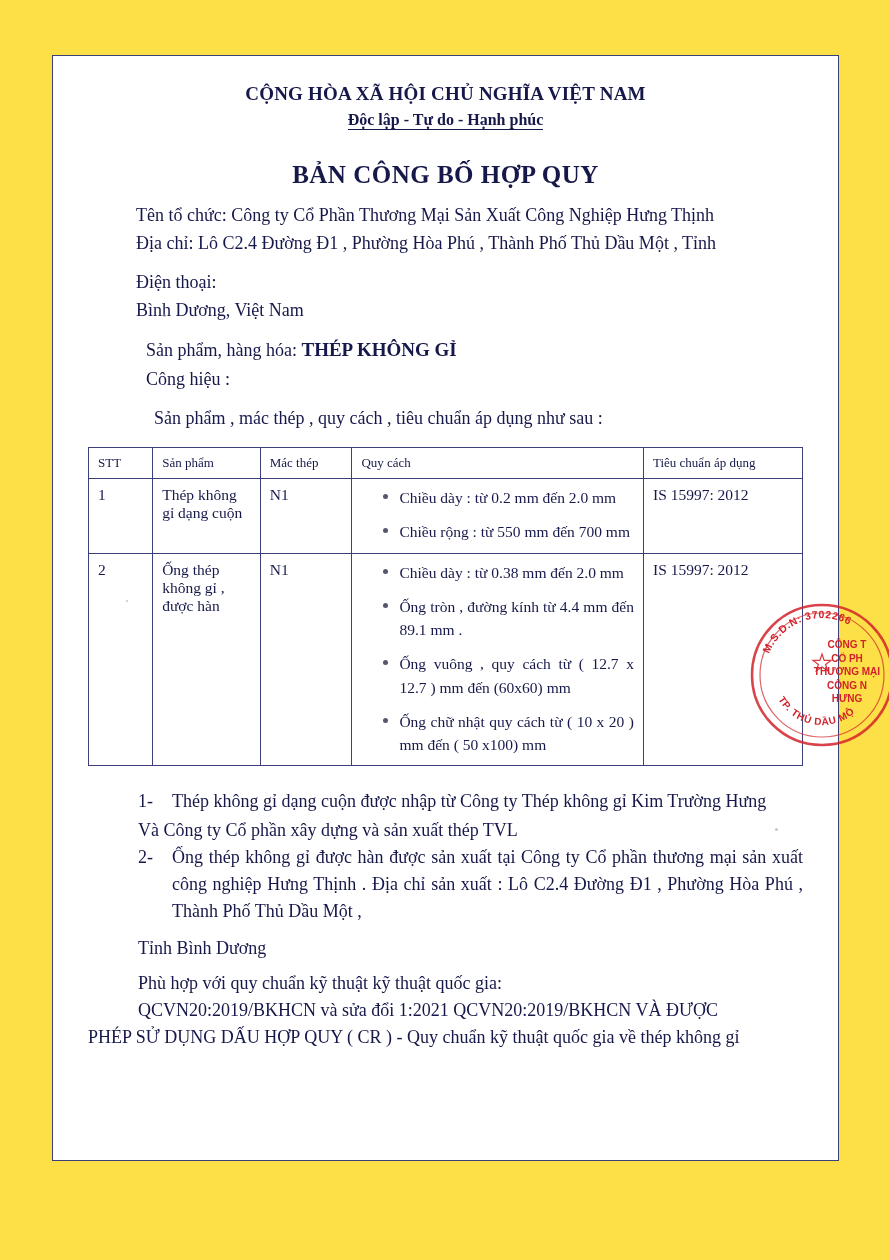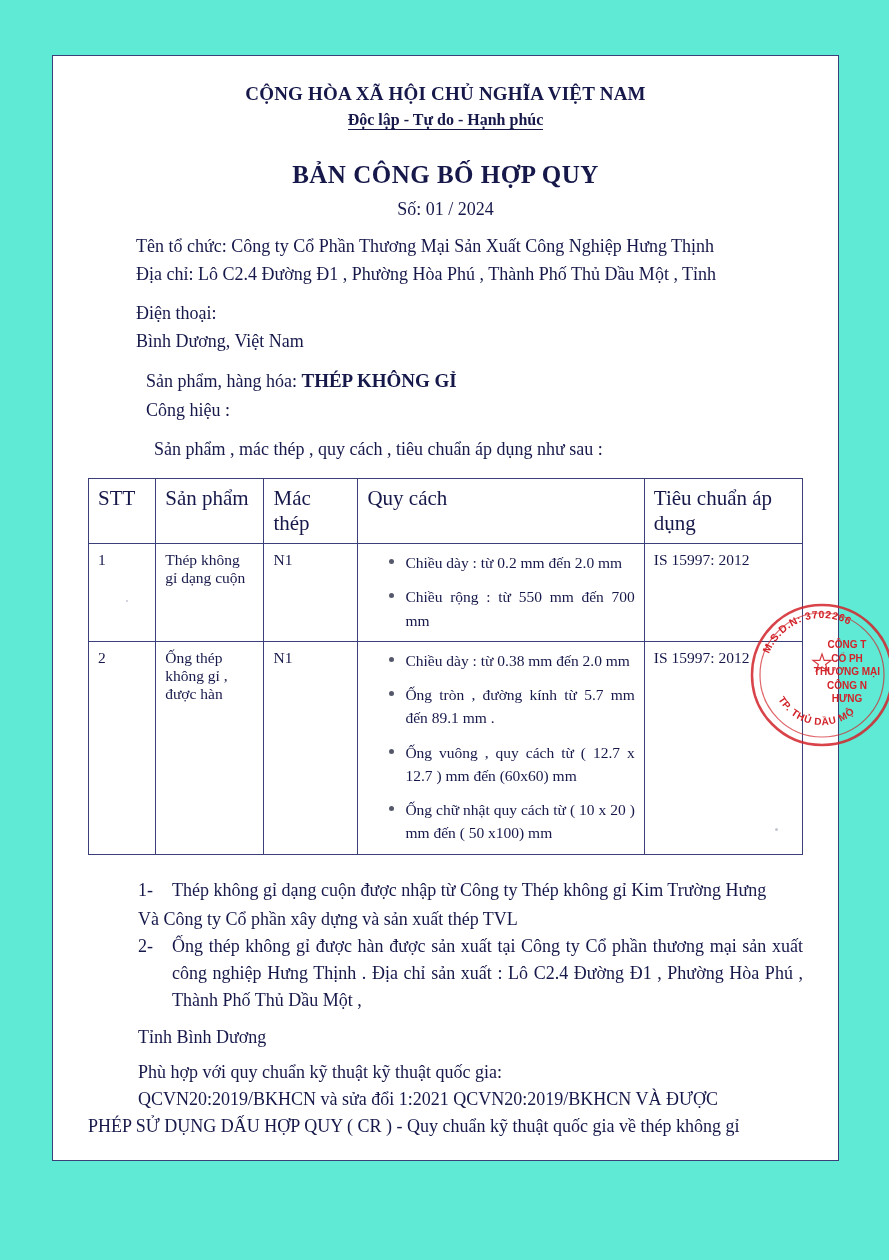--- a/index.html
+++ b/index.html
@@ -13,21 +13,21 @@
     position: relative;
     font-family: "Liberation Serif", serif;
     color: #16184a;
     overflow: hidden;
   }
   .page {
     position: absolute;
     left: 0; top: 0;
     width: 889px;
     height: 1260px;
-    background: #5eead4;
+    background: #fde047;
   }
   .doc-border {
     position: absolute;
     left: 52px;
     top: 55px;
     width: 787px;
     height: 1106px;
     border: 1px solid #3b3f7a;
     box-sizing: border-box;
     background: #ffffff;
@@ -86,21 +86,21 @@
     margin-top: 16px;
     font-size: 15.5px;
   }
   table.spec th, table.spec td {
     border: 1px solid #3b3f7a;
     padding: 7px 9px;
     vertical-align: top;
     text-align: left;
     font-weight: normal;
   }
-  table.spec th { font-size: 21px; }
+  table.spec th { font-size: 13px; }
   .col-stt { width: 52px; text-align: center; }
   .col-sp { width: 104px; }
   .col-mac { width: 88px; text-align: center; }
   .col-qc { width: 330px; }
   .col-tc { width: 170px; }
   td.center { text-align: center; }
   .just { text-align: justify; }
   ul.qc {
     margin: 0;
     padding-left: 22px;
@@ -190,21 +190,20 @@
 <div class="page">
 
   <div class="doc-border"></div>
 
   <div class="inner">
 
     <div class="national-title">CỘNG HÒA XÃ HỘI CHỦ NGHĨA VIỆT NAM</div>
     <div class="national-sub"><span>Độc lập - Tự do - Hạnh phúc</span></div>
 
     <div class="doc-title">BẢN CÔNG BỐ HỢP QUY</div>
-    <div class="doc-number">Số: 01 / 2024</div>
 
     <div class="field-line">
       <span>Tên tổ chức:</span>
       <span>Công ty Cổ Phần Thương Mại Sản Xuất Công Nghiệp Hưng Thịnh</span>
     </div>
 
     <div class="field-line tight">
       <span>Địa chỉ:</span>
       <span>Lô C2.4 Đường Đ1 , Phường Hòa Phú , Thành Phố Thủ Dầu Một , Tỉnh</span>
     </div>
@@ -250,21 +249,21 @@
           </td>
           <td class="col-tc">IS 15997: 2012</td>
         </tr>
         <tr>
           <td class="col-stt center">2</td>
           <td class="col-sp just">Ống thép không gỉ , được hàn</td>
           <td class="col-mac center">N1</td>
           <td class="col-qc">
             <ul class="qc">
               <li>Chiều dày : từ 0.38 mm đến 2.0 mm</li>
-              <li>Ống tròn , đường kính từ 5.7 mm đến 89.1 mm .</li>
+              <li>Ống tròn , đường kính từ 4.4 mm đến 89.1 mm .</li>
               <li>Ống vuông , quy cách từ ( 12.7 x 12.7 ) mm đến (60x60) mm</li>
               <li>Ống chữ nhật quy cách từ ( 10 x 20 ) mm đến ( 50 x100) mm</li>
             </ul>
           </td>
           <td class="col-tc">IS 15997: 2012</td>
         </tr>
       </tbody>
     </table>
 
     <div class="notes">

